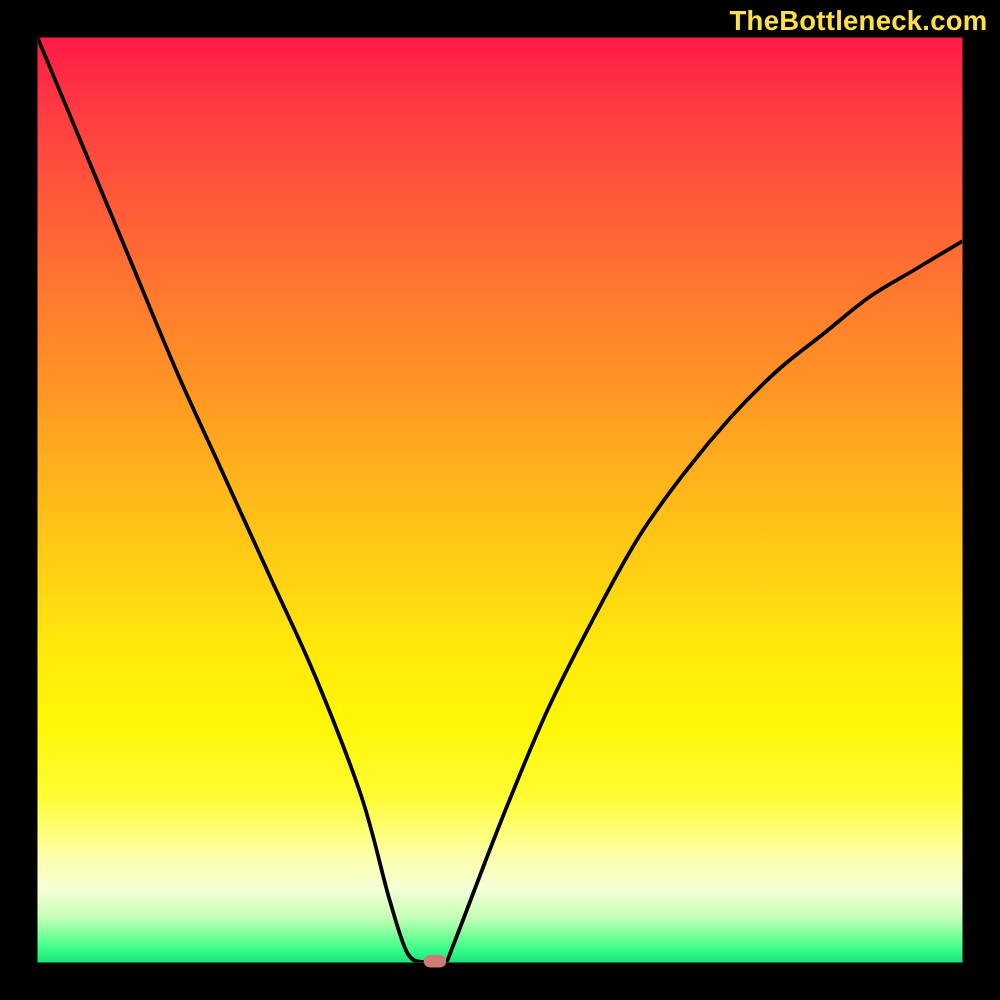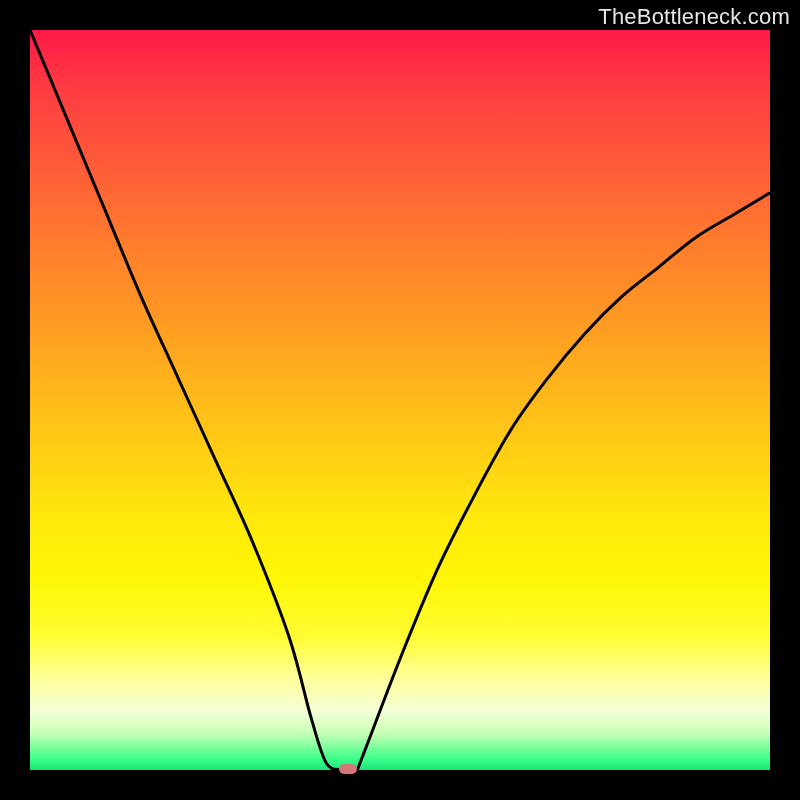--- a/index.html
+++ b/index.html
@@ -54,24 +54,24 @@
     position: absolute;
     width: 18px;
     height: 10px;
     background: #cf7a78;
     border-radius: 5px;
   }
   .watermark {
     position: absolute;
     top: 4px;
     right: 10px;
-    color: #e5e5e5;
+    color: #fde047;
     font-size: 22px;
     letter-spacing: 0.2px;
-    font-weight: 400;
+    font-weight: 700;
   }
 </style>
 </head>
 <body>
 
 <div class="wrap">
   <div class="watermark">TheBottleneck.com</div>
   <div class="plot">
     <svg class="curve" viewBox="0 0 740 740" preserveAspectRatio="none">
       <path d="M 0.0 0.0 C 6.2 14.8, 24.7 59.2, 37.0 88.8 C 49.3 118.4, 61.7 148.0, 74.0 177.6 C 86.3 207.2, 98.7 238.0, 111.0 266.4 C 123.3 294.8, 135.7 320.7, 148.0 347.8 C 160.3 374.9, 172.7 402.1, 185.0 429.2 C 197.3 456.3, 209.7 481.0, 222.0 510.6 C 234.3 540.2, 249.1 577.2, 259.0 606.8 C 268.9 636.4, 275.0 667.2, 281.2 688.2 C 287.4 709.2, 291.1 724.0, 296.0 732.6 C 300.9 741.2, 305.9 738.8, 310.8 740.0 C 315.7 741.2, 321.9 742.5, 325.6 740.0 C 329.3 737.5, 325.6 743.7, 333.0 725.2 C 340.4 706.7, 357.7 659.8, 370.0 629.0 C 382.3 598.2, 394.7 567.3, 407.0 540.2 C 419.3 513.1, 431.7 489.6, 444.0 466.2 C 456.3 442.8, 468.7 419.3, 481.0 399.6 C 493.3 379.9, 505.7 363.8, 518.0 347.8 C 530.3 331.8, 542.7 317.0, 555.0 303.4 C 567.3 289.8, 579.7 277.5, 592.0 266.4 C 604.3 255.3, 616.7 246.7, 629.0 236.8 C 641.3 226.9, 653.7 215.8, 666.0 207.2 C 678.3 198.6, 690.7 192.4, 703.0 185.0 C 715.3 177.6, 733.8 166.5, 740.0 162.8" fill="none" stroke="#000000" stroke-width="3"></path>

